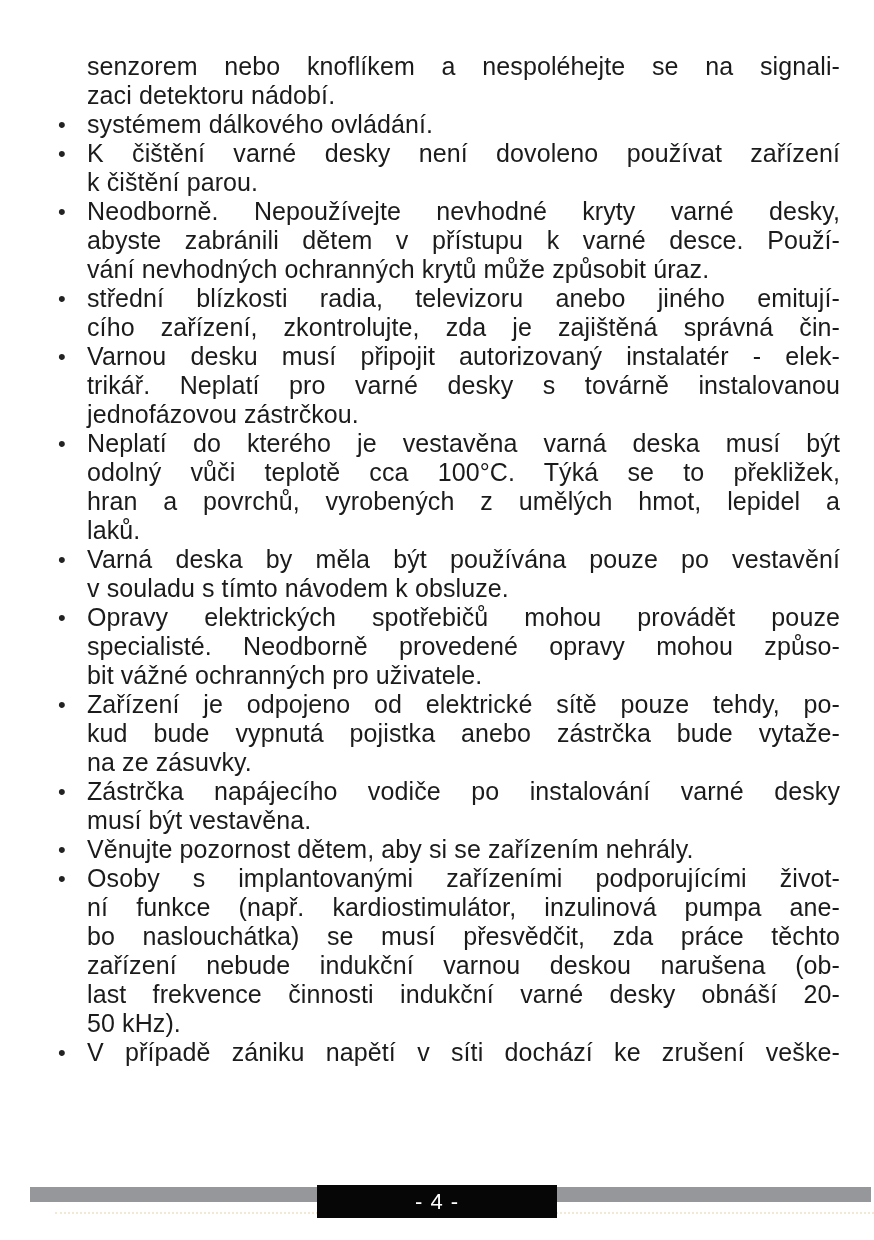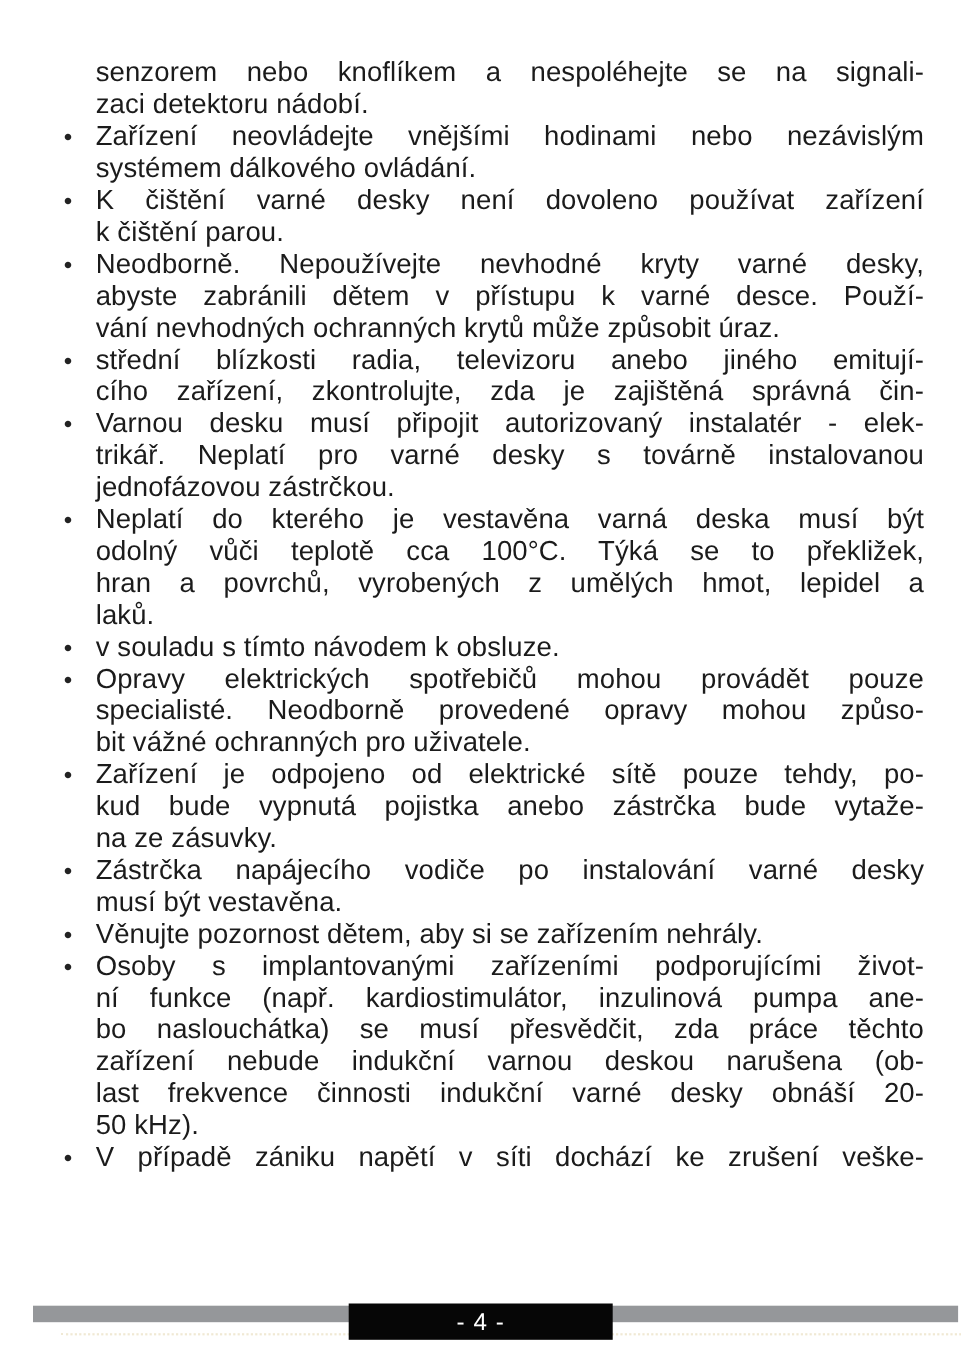--- a/index.html
+++ b/index.html
@@ -94,21 +94,20 @@
     <span class="bullet-cell"></span>
     <div class="lines">
           <div class="line">senzorem nebo knoflíkem a nespoléhejte se na signali-</div>
           <div class="line last">zaci detektoru nádobí.</div>
         </div>
   </div>
 
   <div class="para">
     <span class="bullet-cell">•</span>
     <div class="lines">
-          <div class="line">Zařízení neovládejte vnějšími hodinami nebo nezávislým</div>
           <div class="line last">systémem dálkového ovládání.</div>
         </div>
   </div>
 
   <div class="para">
     <span class="bullet-cell">•</span>
     <div class="lines">
           <div class="line">K čištění varné desky není dovoleno používat zařízení</div>
           <div class="line last">k čištění parou.</div>
         </div>
@@ -146,20 +145,21 @@
           <div class="line">Neplatí do kterého je vestavěna varná deska musí být</div>
           <div class="line">odolný vůči teplotě cca 100°C. Týká se to překližek,</div>
           <div class="line">hran a povrchů, vyrobených z umělých hmot, lepidel a</div>
           <div class="line last">laků.</div>
         </div>
   </div>
 
   <div class="para">
     <span class="bullet-cell">•</span>
     <div class="lines">
+          <div class="line">Varná deska by měla být používána pouze po vestavění</div>
           <div class="line last">v souladu s tímto návodem k obsluze.</div>
         </div>
   </div>
 
   <div class="para">
     <span class="bullet-cell">•</span>
     <div class="lines">
           <div class="line">Opravy elektrických spotřebičů mohou provádět pouze</div>
           <div class="line">specialisté. Neodborně provedené opravy mohou způso-</div>
           <div class="line last">bit vážné ochranných pro uživatele.</div>

